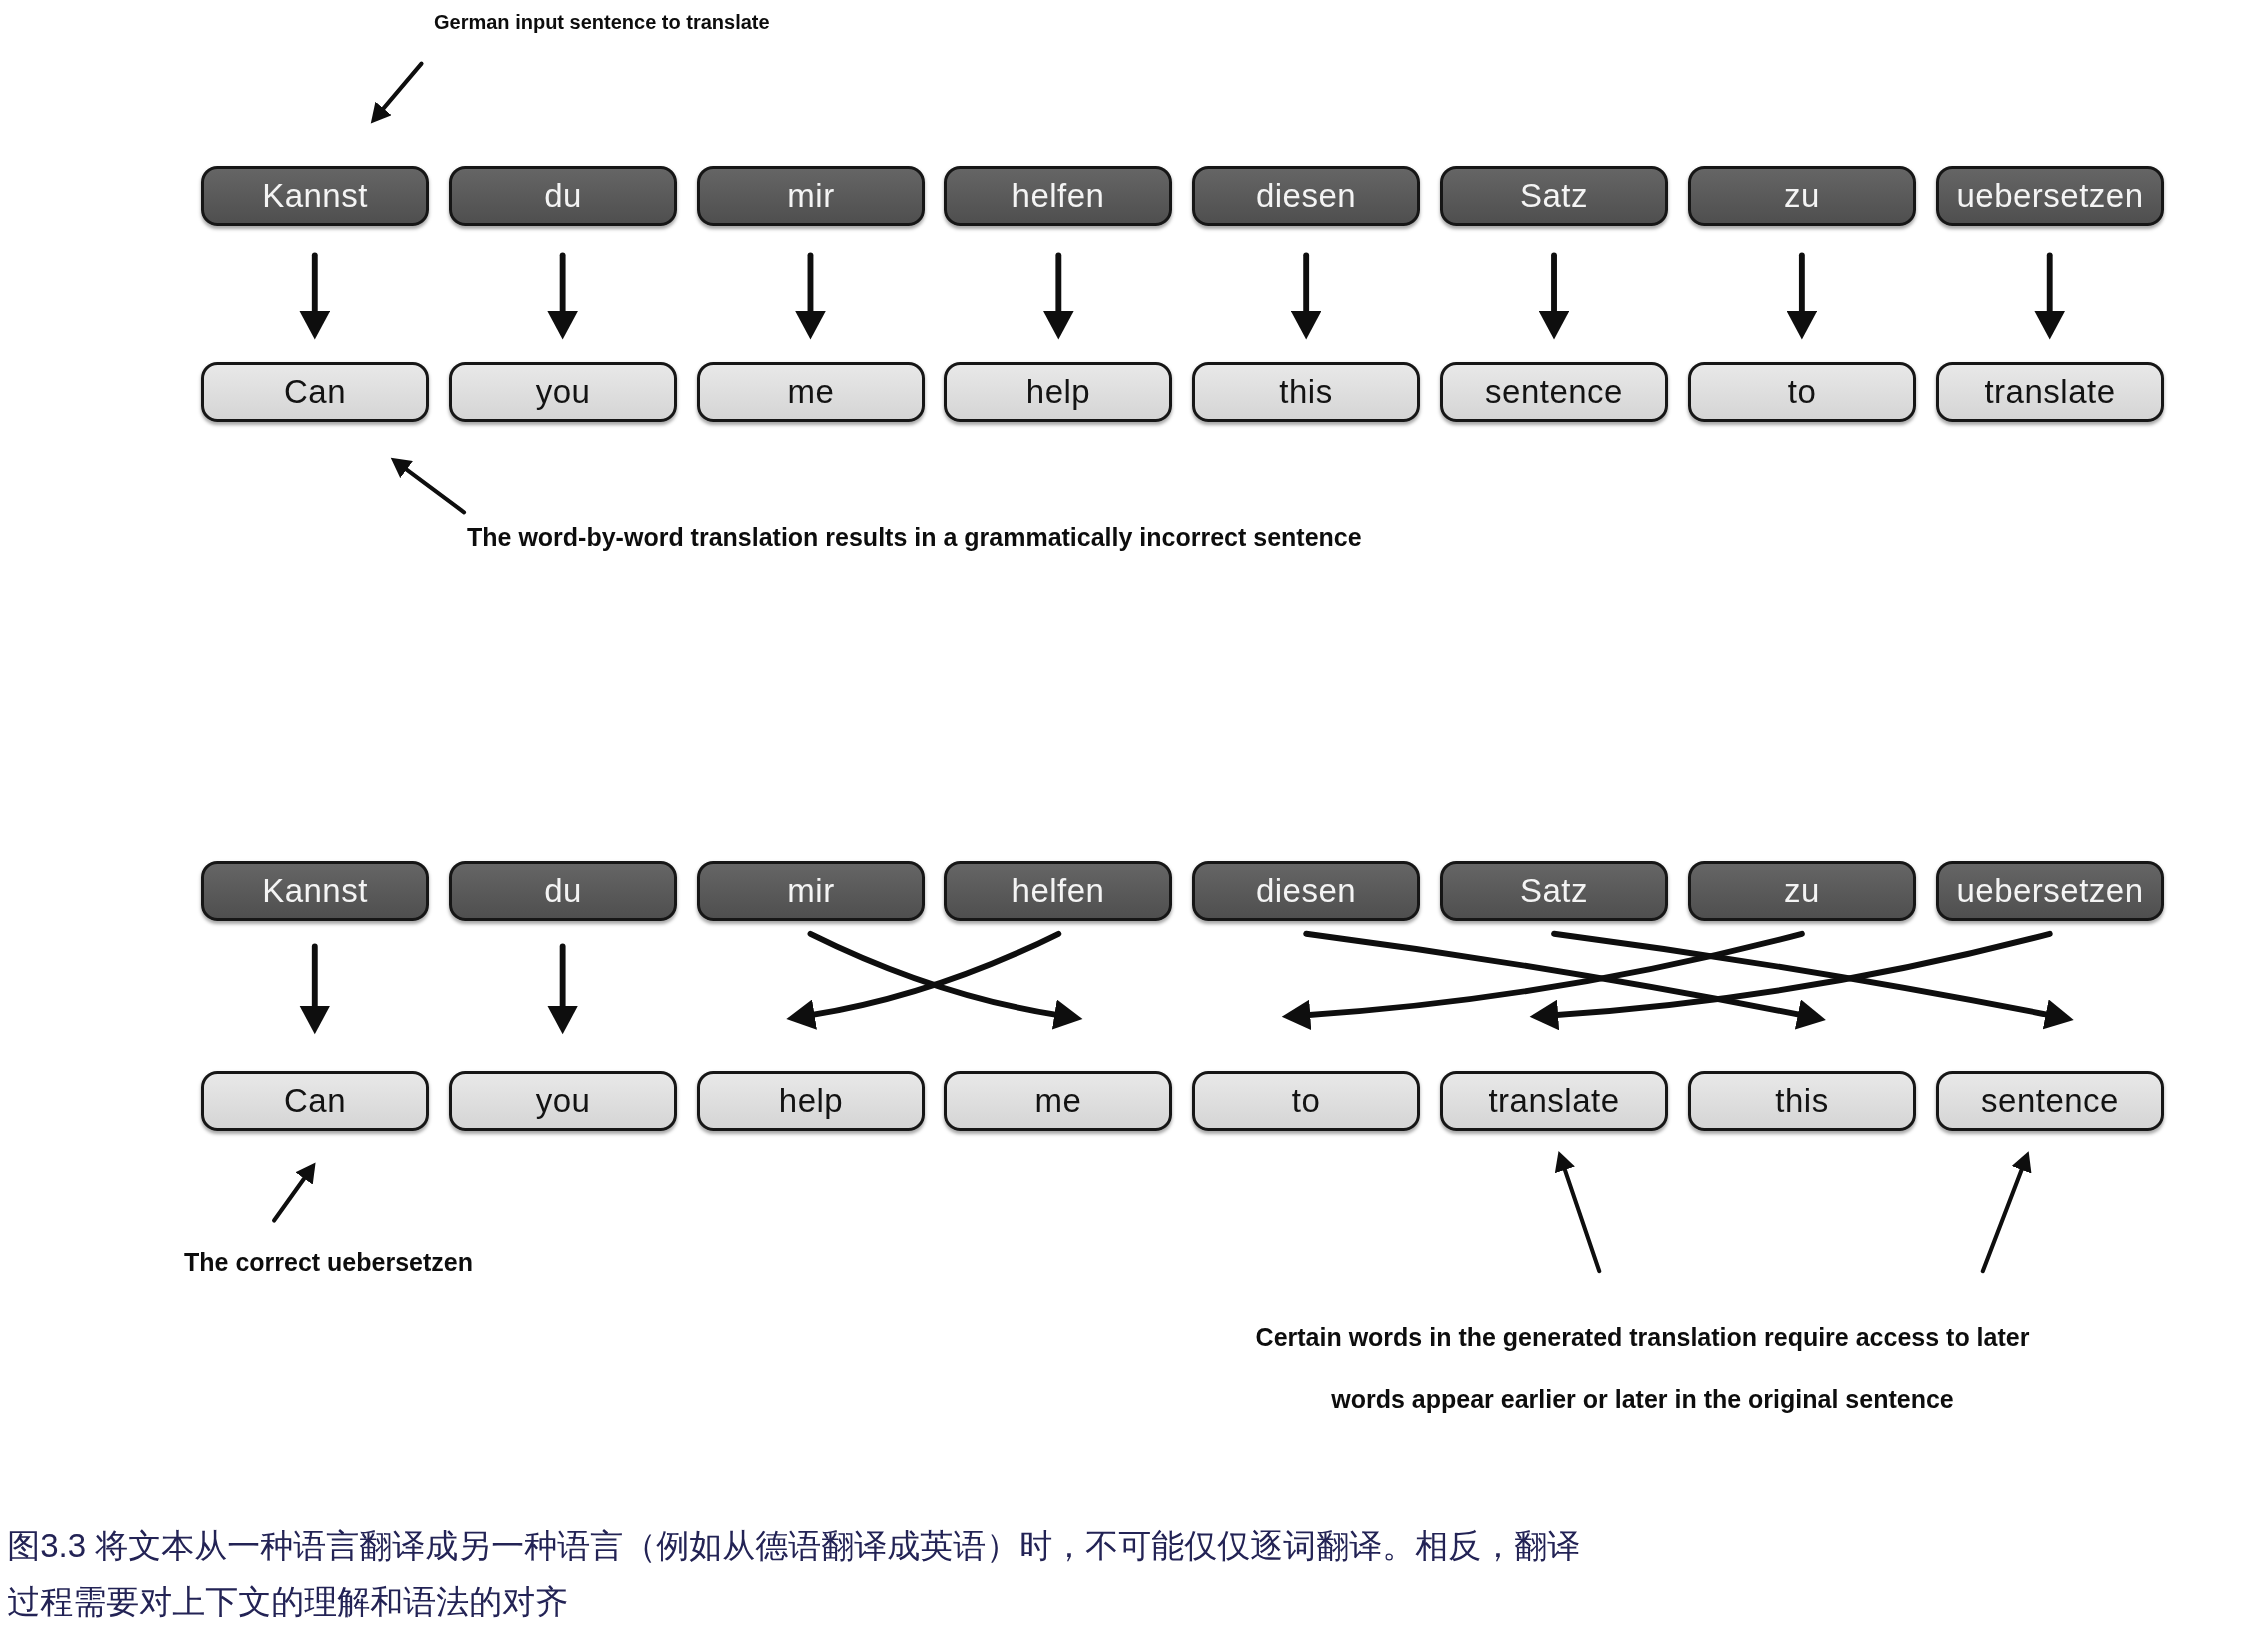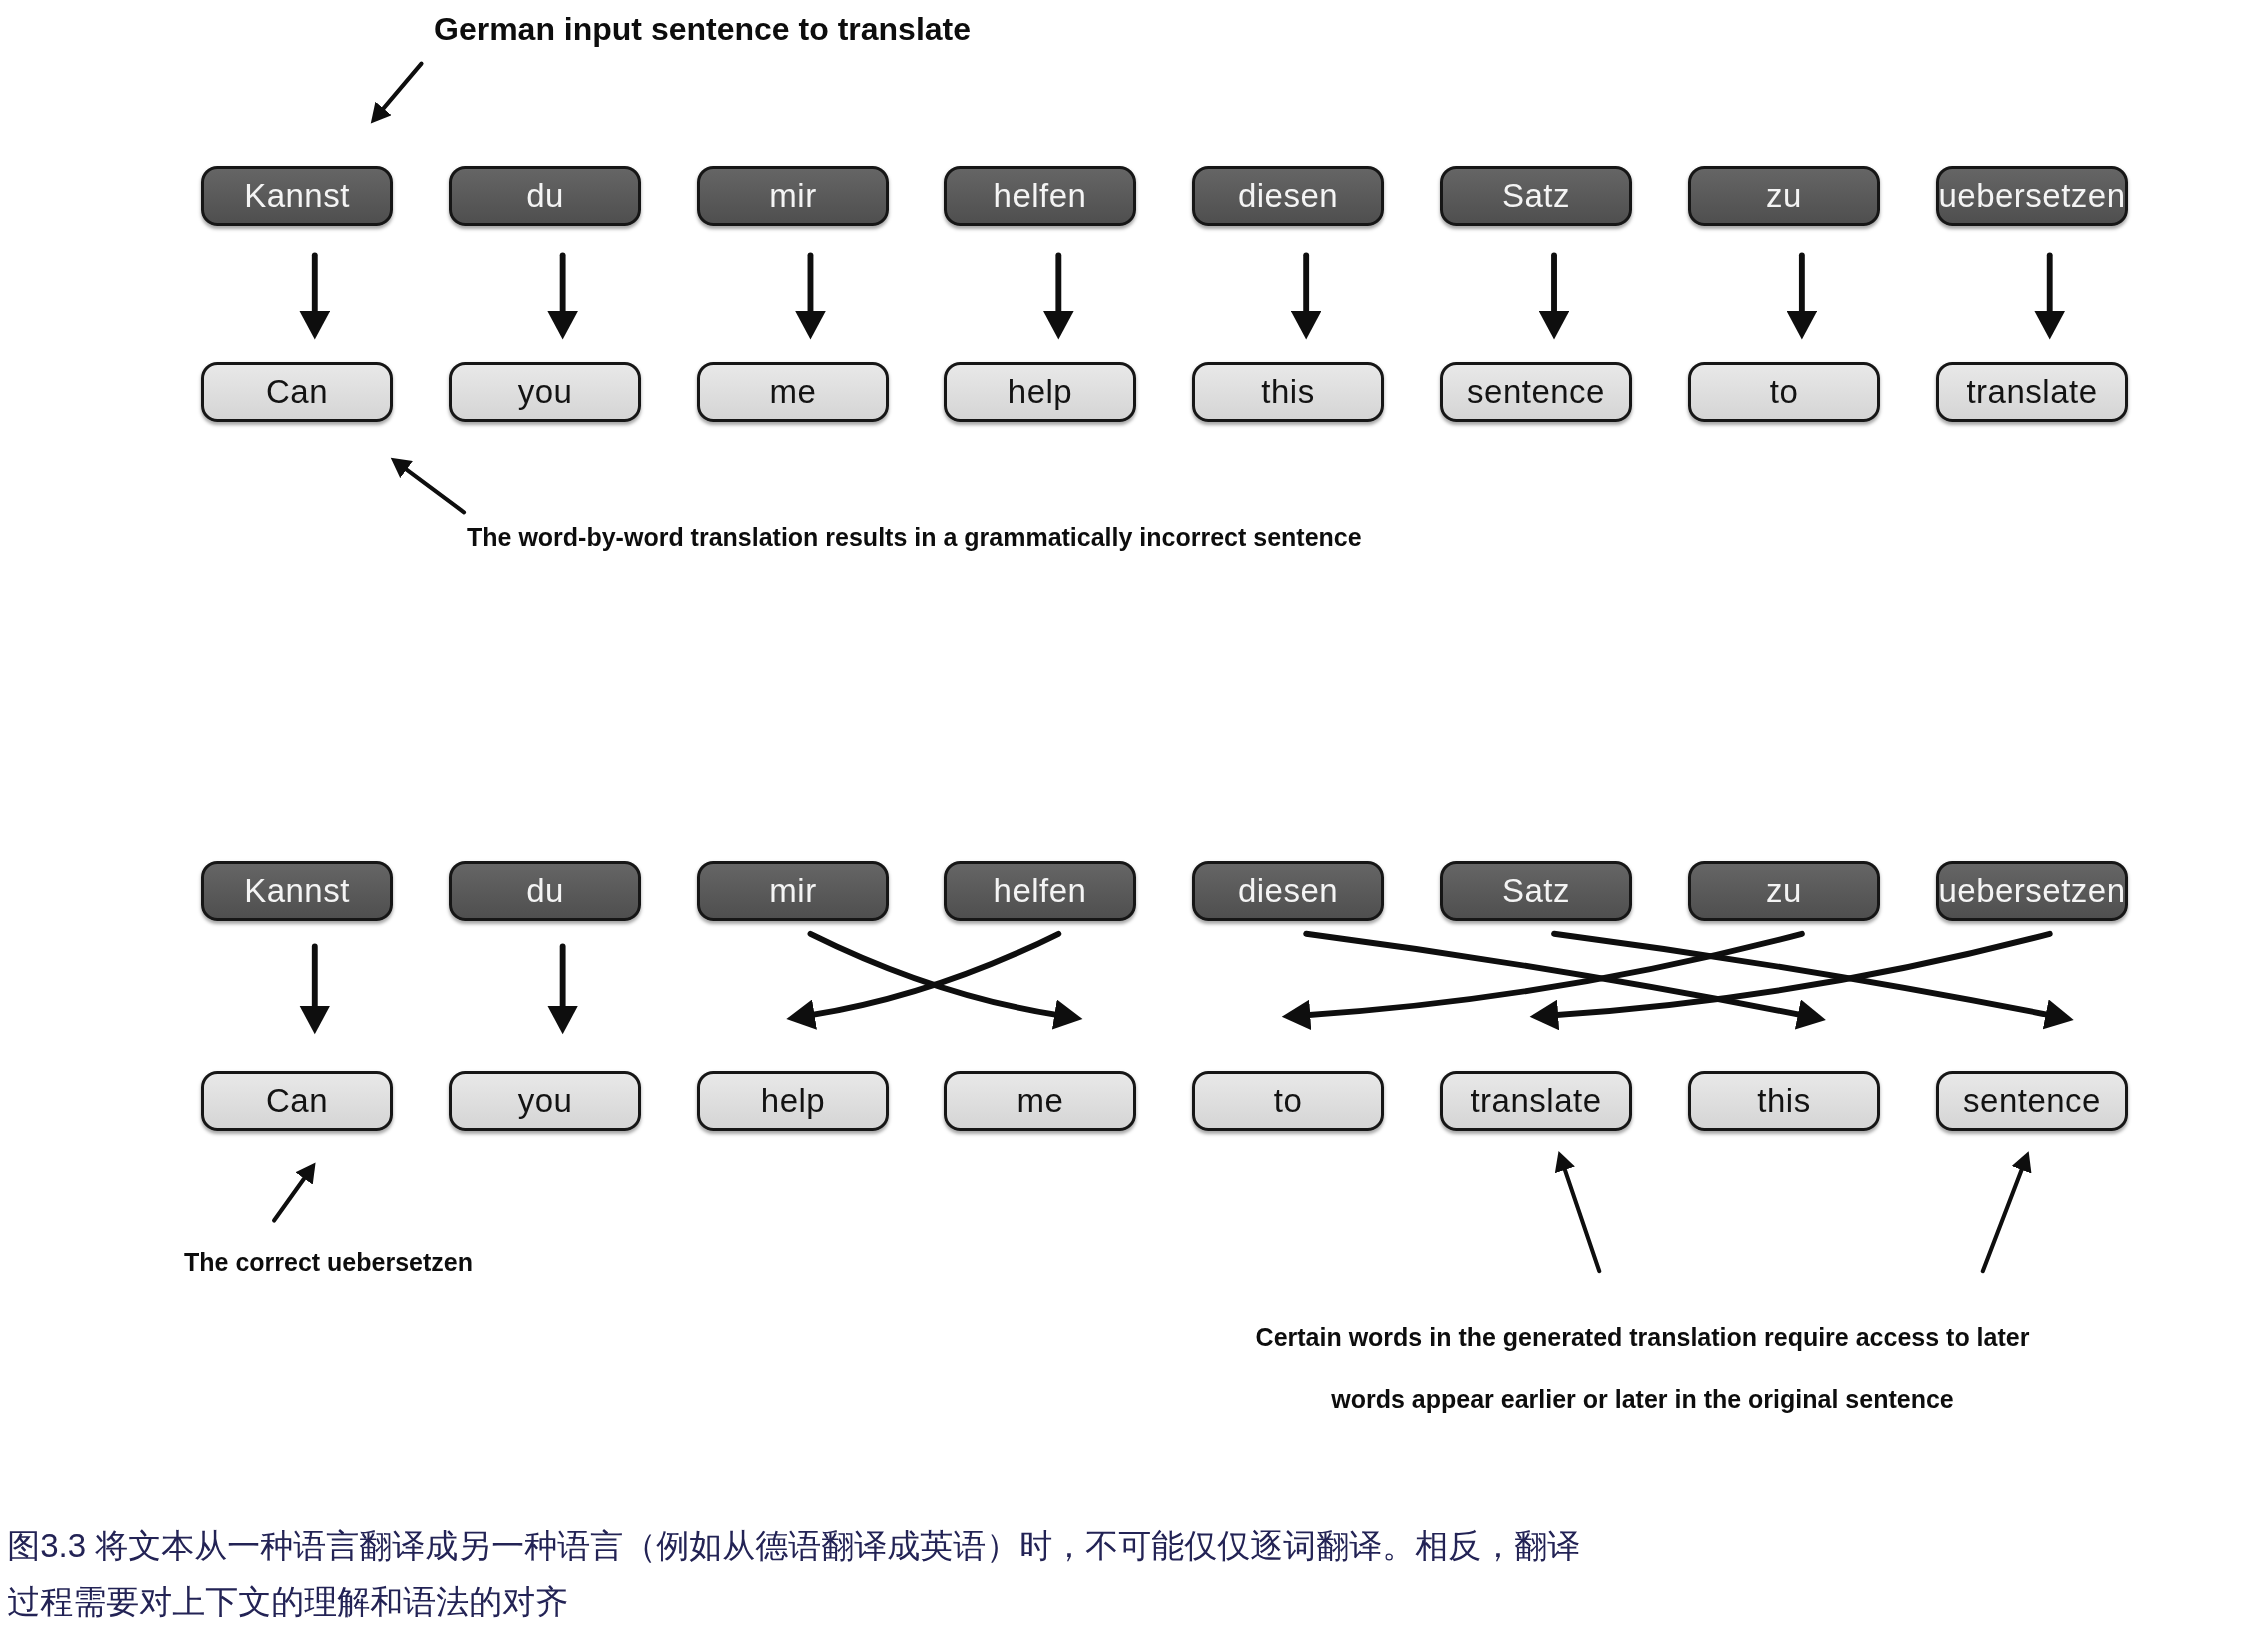--- a/index.html
+++ b/index.html
@@ -7,21 +7,21 @@
     position:relative;
     width:2265px;height:1636px;
     background:var(--background,#ffffff);
     font-family:"Liberation Sans",sans-serif;
     overflow:hidden;
   }
   #arrows{position:absolute;left:0;top:0;width:2265px;height:1636px;}
   .row{position:absolute;left:0;top:0;width:100%;height:100%;pointer-events:none;}
   .pill{
     position:absolute;
-    width:192px;height:60px;
+    width:228px;height:60px;
     box-sizing:border-box;
     border:3.6px solid var(--pill_border,#161616);
     border-radius:16.3px;
     display:flex;align-items:center;justify-content:center;
     font-size:33px;
     letter-spacing:0.5px;
     box-shadow:0 2.7px 3.6px rgba(0,0,0,0.35);
   }
   .pill.dark{
     background:linear-gradient(#656565,var(--dark_pill,#4f4f4f));
@@ -121,21 +121,21 @@
       <div class="pill light" style="left: 201px; top: 1071px;">Can</div>
       <div class="pill light" style="left: 449px; top: 1071px;">you</div>
       <div class="pill light" style="left: 697px; top: 1071px;">help</div>
       <div class="pill light" style="left: 944px; top: 1071px;">me</div>
       <div class="pill light" style="left: 1192px; top: 1071px;">to</div>
       <div class="pill light" style="left: 1440px; top: 1071px;">translate</div>
       <div class="pill light" style="left: 1688px; top: 1071px;">this</div>
       <div class="pill light" style="left: 1936px; top: 1071px;">sentence</div>
     </div>
 
-  <div class="anno" style="left:434px;top:11px;font-size:32px">German input sentence to translate</div>
+  <div class="anno" style="left:434px;top:11px;font-size:20px">German input sentence to translate</div>
 
   <div class="anno" style="left:467px;top:523px">The word-by-word translation results in a grammatically incorrect sentence</div>
 
   <div class="anno" style="left:184px;top:1248px">The correct uebersetzen</div>
 
   <div class="anno center" style="left:1031px;top:1306px;width:1223px">
     <div>Certain words in the generated translation require access to later</div>
     <div>words appear earlier or later in the original sentence</div>
   </div>
 

